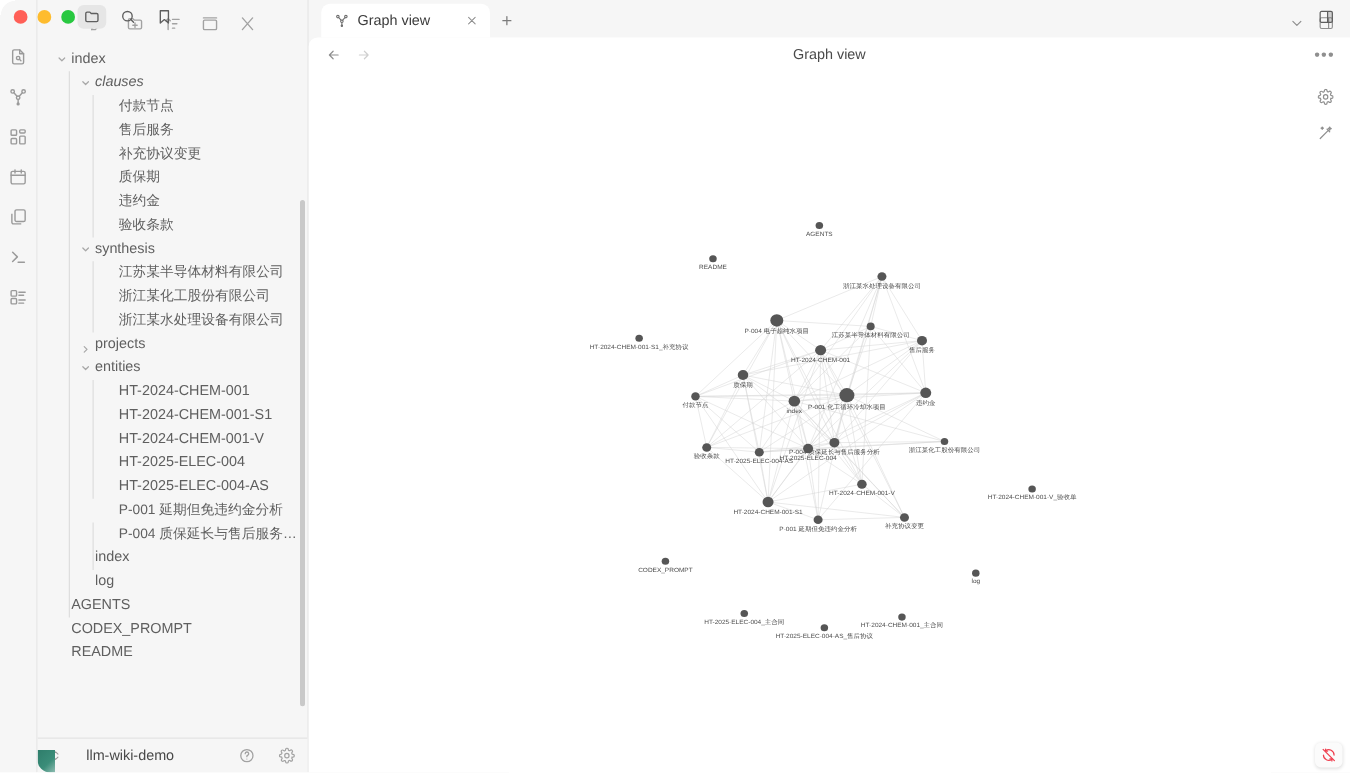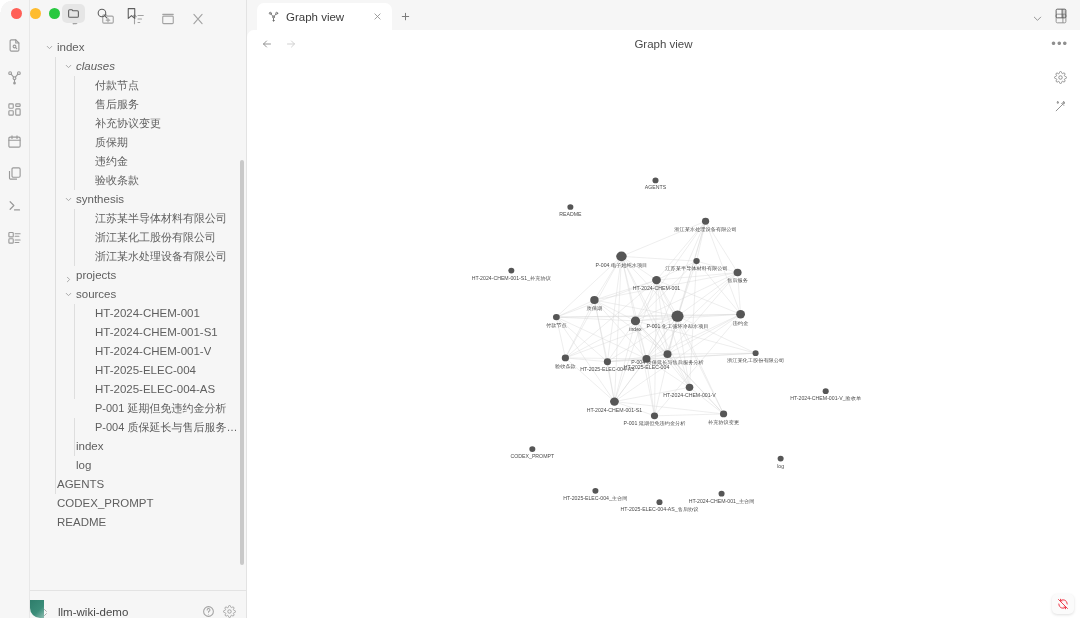--- a/index.html
+++ b/index.html
@@ -102,23 +102,23 @@
   .indent-guide {
     position: absolute;
     width: 1px;
     background: #dedede;
   }
 
   .sidebar-footer {
     height: 28px;
     border-top: 1px solid #e3e3e3;
     display: flex;
-    align-items: flex-end;
+    align-items: center;
     padding: 0 10px;
-    gap: 7px;
+    gap: 18px;
     font-size: 11.5px;
     color: #484848;
     background: #f6f6f6;
   }
   .vault-switch { width: 11px; height: 12px; color: #9a9a9a; display:flex; align-items:center;}
   .vault-switch svg{width:9px;height:11px;display:block;}
   .footer-spacer { flex: 1 1 auto; }
   .footer-icon { color: #a2a2a2; width:14px;height:14px; display:flex;align-items:center;justify-content:center;}
   .footer-icon svg{width:13px;height:13px;display:block;}
 
@@ -495,21 +495,21 @@
               </svg>
             </span>
             <span class="lbl">projects</span>
           </div>
           <div class="row" style="padding-left: 33px;">
             <span class="chev">
               <svg viewBox="0 0 24 24" fill="none" stroke="currentColor" stroke-width="2.6" stroke-linecap="round" stroke-linejoin="round">
                 <path d="M6 9l6 6 6-6"></path>
               </svg>
             </span>
-            <span class="lbl">sources</span>
+            <span class="lbl">entities</span>
           </div>
           <div class="row" style="padding-left: 52px;">
             <span class="chev spacer"></span>
             <span class="lbl">HT-2024-CHEM-001</span>
           </div>
           <div class="row" style="padding-left: 52px;">
             <span class="chev spacer"></span>
             <span class="lbl">HT-2024-CHEM-001-S1</span>
           </div>
           <div class="row" style="padding-left: 52px;">

